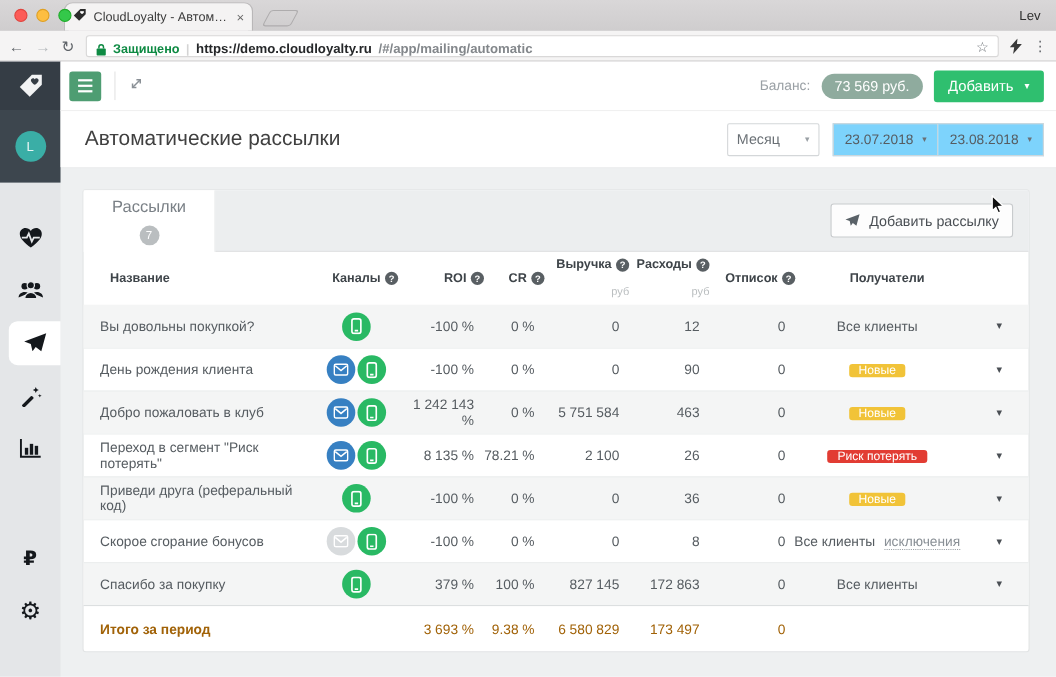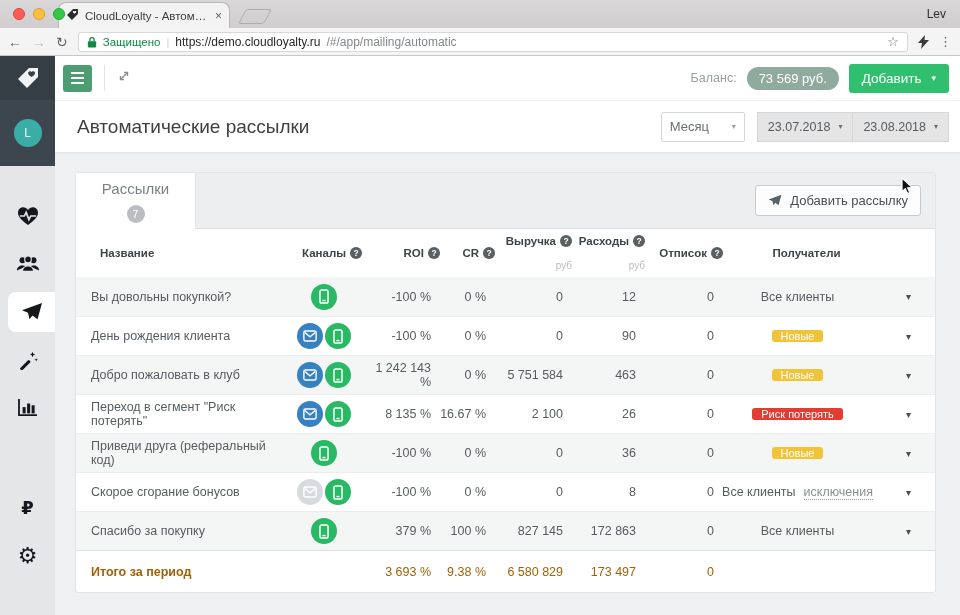--- a/index.html
+++ b/index.html
@@ -14,21 +14,21 @@
   .tl.yellow { background:#fdbe41; border:1px solid #dfa023; }
   .tl.green { background:#34c84a; border:1px solid #1fab29; }
   .tab { margin-left:58px; width:172px; height:26px; background:#f4f3f3; border-radius:8px 8px 0 0; border:1px solid #b9b7b8; border-bottom:none; display:flex; align-items:center; padding:0 7px; gap:6px; }
   .tab-title { flex:1; font-size:11.5px; color:#3c3c3c; white-space:nowrap; overflow:hidden; text-overflow:ellipsis; }
   .tab-close { font-size:12px; color:#666; cursor:pointer; }
   .newtab { width:26px; height:15px; border:1px solid #aeacad; border-radius:3px; transform:skewX(-28deg); margin:0 0 4px 12px; }
   .profile { position:absolute; right:14px; top:7px; font-size:12px; color:#2f2f2f; }
   .urlbar { height:28px; background:#f5f4f4; border-bottom:1px solid #c9c7c8; display:flex; align-items:center; padding:0 8px; gap:10px; }
   .navic { font-size:14px; color:#5f6368; line-height:1; cursor:pointer; }
   .navic.fwd { color:#b4b8bb; }
-  .urlfield { flex:1; height:20px; background:#fff; border:1px solid #d9d8d8; border-radius:3px; display:flex; align-items:center; padding:0 8px; gap:6px; }
+  .urlfield { flex:1; height:20px; background:#fff; border:1px solid #d9d8d8; border-radius:3px; display:flex; align-items:flex-end; padding:0 8px; gap:6px;font-weight:bold; }
   .lock-ic svg { display:block; }
   .secure { font-size:11.5px; color:#0e8a43; }
   .url-sep { color:#d4d4d4; font-size:11px; }
   .url-domain { font-size:12px; color:#252729; }
   .url-path { font-size:12px; color:#83878b; }
   .star { margin-left:auto; font-size:13px; color:#6e7378; cursor:pointer; }
   .bolt svg { display:block; }
   .dots { font-size:13px; color:#5f6368; letter-spacing:0; cursor:pointer; }
 
   
@@ -53,21 +53,21 @@
   .bal-label { font-size:12.5px; color:#9aa0a5; }
   .bal-pill { background:#8fab9e; color:#fff; font-size:13px; padding:4px 12px; border-radius:13px; cursor:pointer; }
   .add-btn { background:#2fbf6f; color:#fff; font-size:13.5px; border:none; border-radius:3px; padding:7px 13px; display:flex; align-items:center; gap:10px; cursor:pointer; }
   .add-btn .caret { font-size:9px; }
 
   .pagehead { height:52px; background:#fff; border-top:1px solid #f0f0f0; display:flex; align-items:center; padding:0 22px; box-shadow:0 1px 2px rgba(0,0,0,.06); position:relative; z-index:2; }
   .page-title { font-size:19px; color:#404040; font-weight:normal; }
   .head-right { margin-left:auto; display:flex; align-items:center; }
   .select { width:84px; height:30px; border:1px solid #d4d7d9; border-radius:2px; background:#fff; display:flex; align-items:center; padding:0 8px; font-size:13px; color:#6a7075; cursor:pointer; margin-right:12px; }
   .select .caret { margin-left:auto; font-size:8px; color:#9aa0a5; }
-  .datebtn { height:30px; border:1px solid #d4d7d9; background:#e5e5e5; display:flex; align-items:center; gap:8px; padding:0 10px; font-size:12.5px; color:#565c61; cursor:pointer; }
+  .datebtn { height:30px; border:1px solid #d4d7d9; background:#7dd3fc; display:flex; align-items:center; gap:8px; padding:0 10px; font-size:12.5px; color:#565c61; cursor:pointer; }
   .datebtn + .datebtn { border-left:none; }
   .datebtn .caret { font-size:8px; color:#6a7075; }
 
   .content { flex:1; padding:20px 35px 0 20px; }
   .card { background:#fff; border:1px solid #e2e4e5; border-radius:3px; min-height:420px; }
   .tabsrow { display:flex; height:56px; }
   .tab-active { width:120px; display:flex; align-items:center; justify-content:center; gap:8px; font-size:15px; color:#7a8086; background:#fff; border-right:1px solid #e5e7e8; cursor:pointer;flex-direction:column; }
   .count-badge { width:18px; height:18px; border-radius:50%; background:#babec0; color:#fff; font-size:10.5px; display:flex; align-items:center; justify-content:center; }
   .tabstrip { flex:1; background:#eceeef; border-bottom:1px solid #e0e2e3; display:flex; align-items:center; justify-content:flex-end; padding-right:14px; }
   .add-mailing { height:31px; background:#fdfdfd; border:1px solid #c8cbcd; border-radius:3px; display:flex; align-items:center; gap:8px; padding:0 12px; font-size:13px; color:#4a4f54; cursor:pointer; }
@@ -385,21 +385,21 @@
                   </svg>
                 </span>
                 <span class="chan chan-sms">
                   <svg width="12" height="15" viewBox="0 0 18 24">
                     <rect x="2.5" y="1.5" width="13" height="21" rx="3" fill="none" stroke="#fff" stroke-width="2.4"></rect>
                     <line x1="6.5" y1="18.5" x2="11.5" y2="18.5" stroke="#fff" stroke-width="2.4"></line>
                   </svg>
                 </span>
               </div>
               <div class="num">8 135 %</div>
-              <div class="num">16.67 %</div>
+              <div class="num">78.21 %</div>
               <div class="num">2 100</div>
               <div class="num">26</div>
               <div class="num">0</div>
               <div class="cell-recip"><span class="badge badge-red">Риск потерять</span></div>
               <div class="cell-caret">▾</div>
             </div>
             <div class="trow striped">
               <div class="cell-name">Приведи друга (реферальный код)</div>
               <div class="cell-ch">
                 <span class="chan chan-sms">

